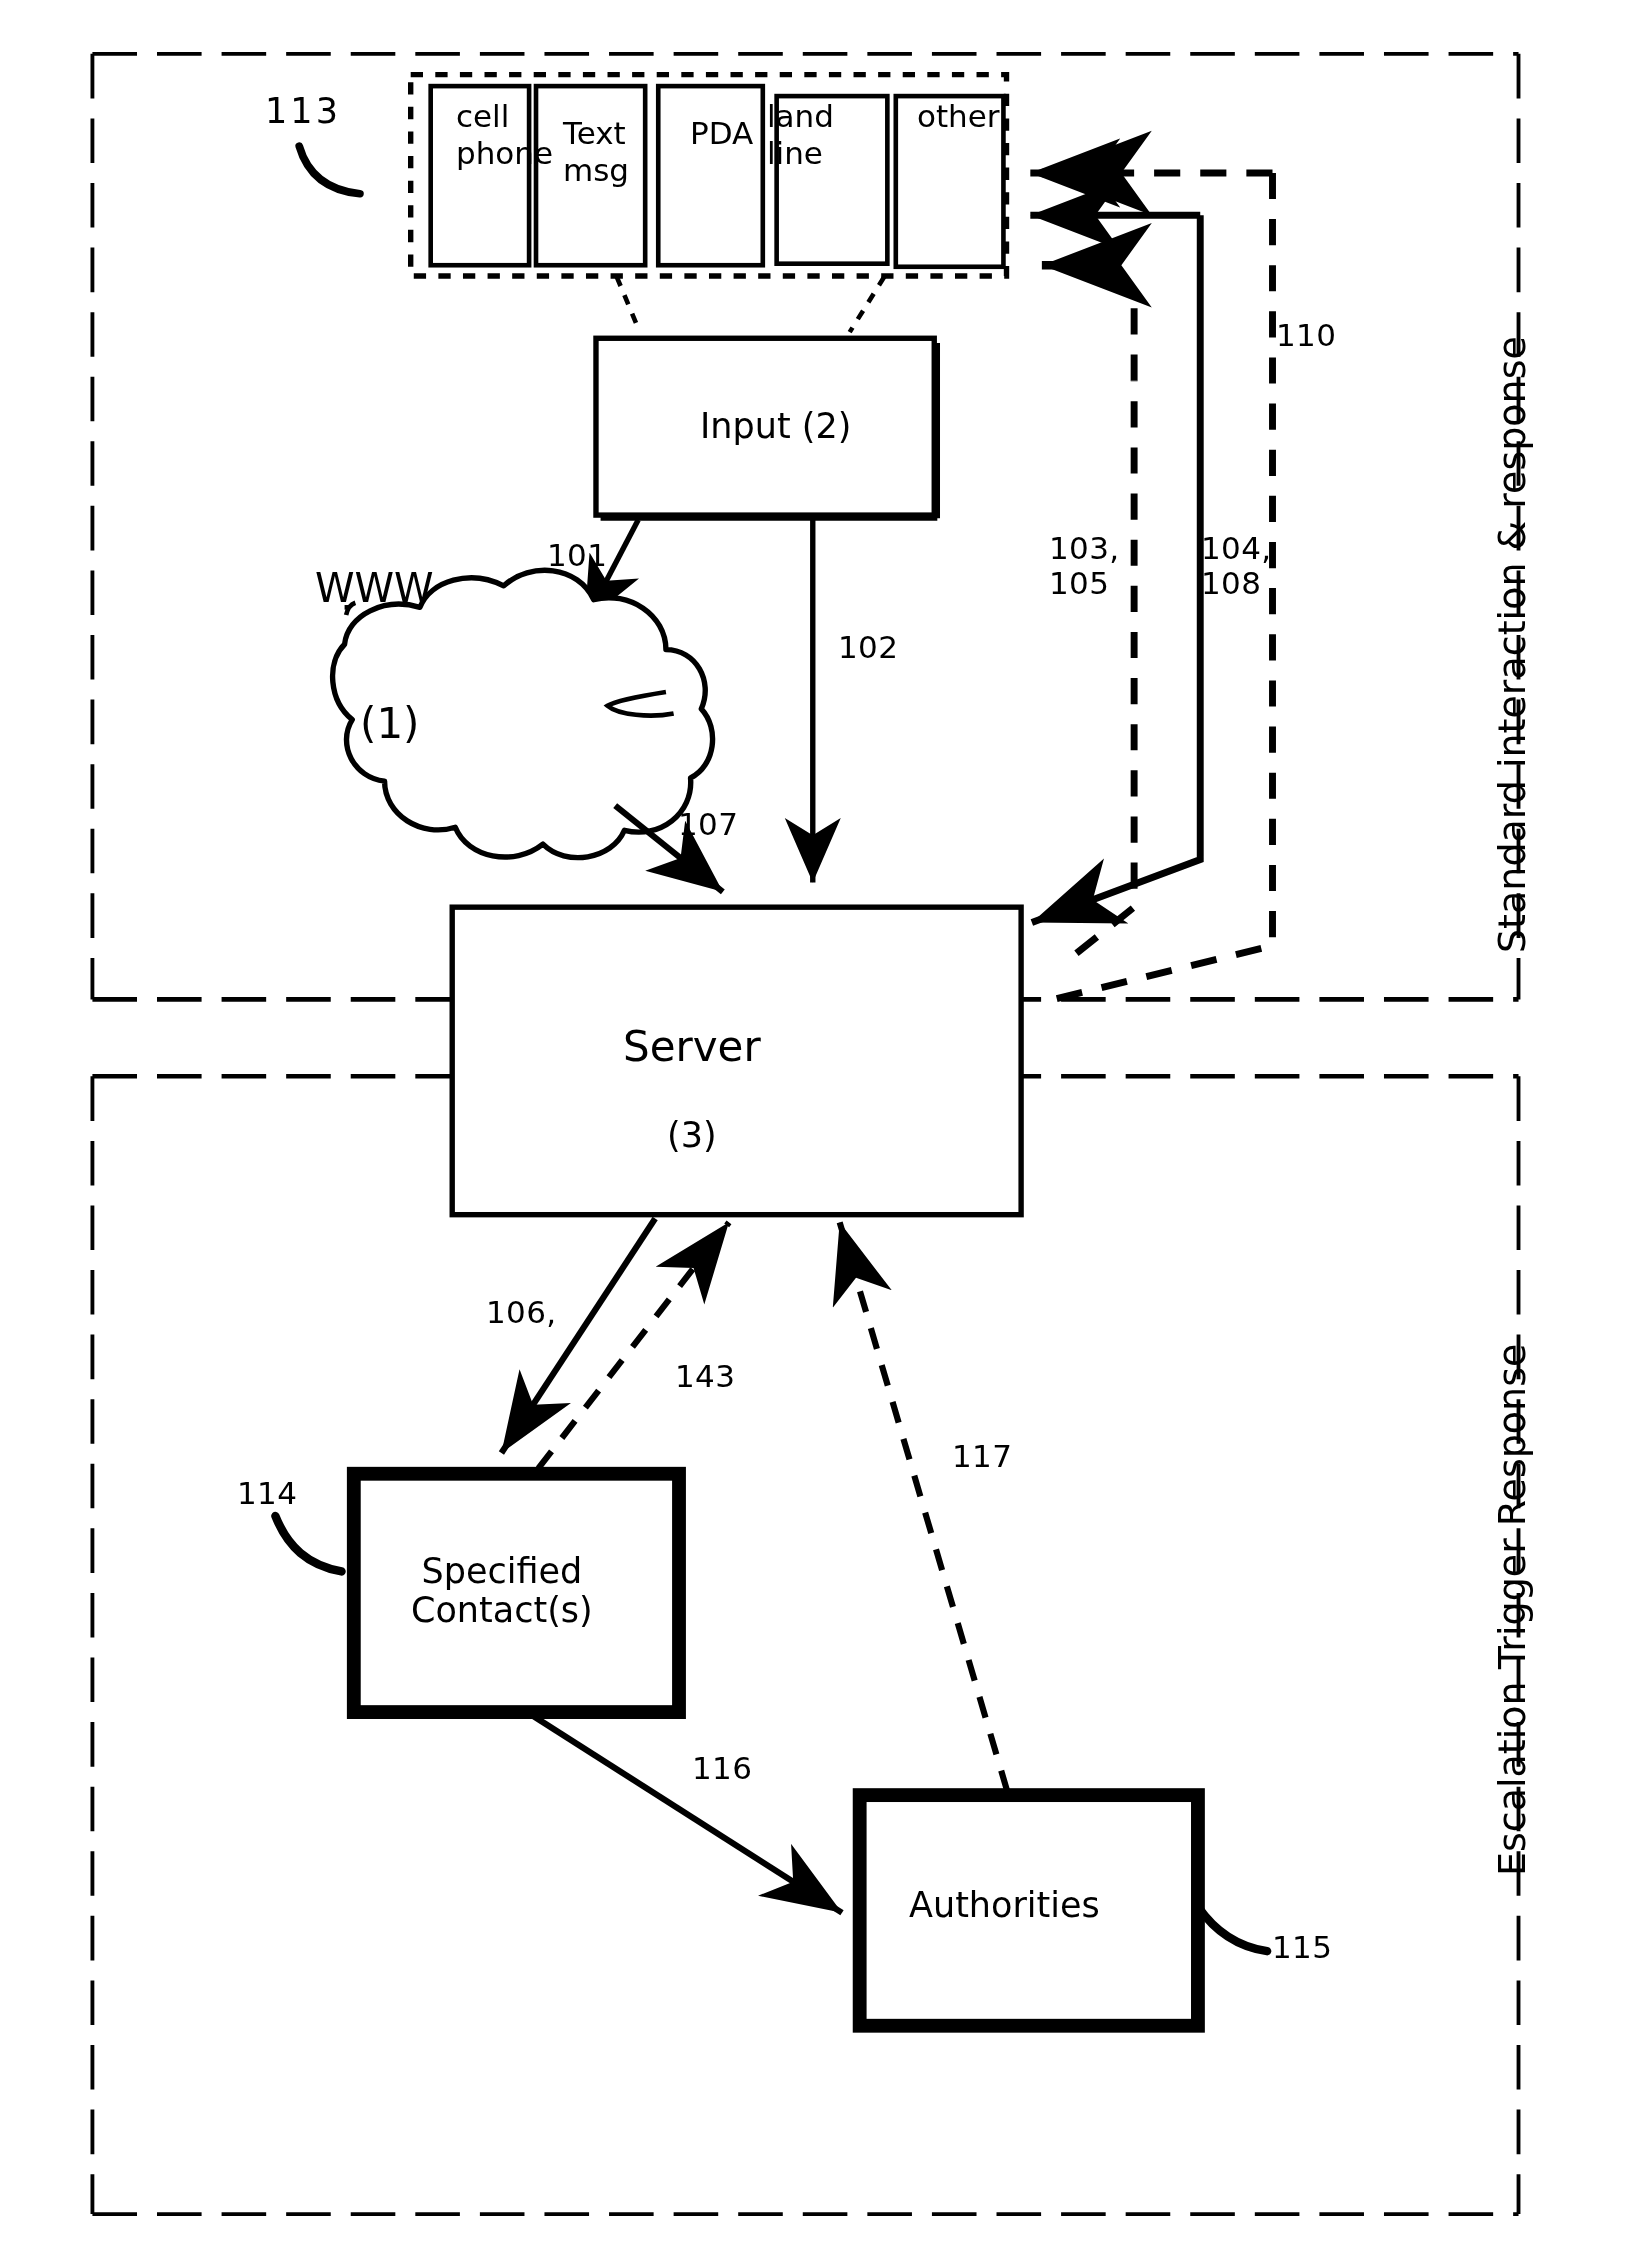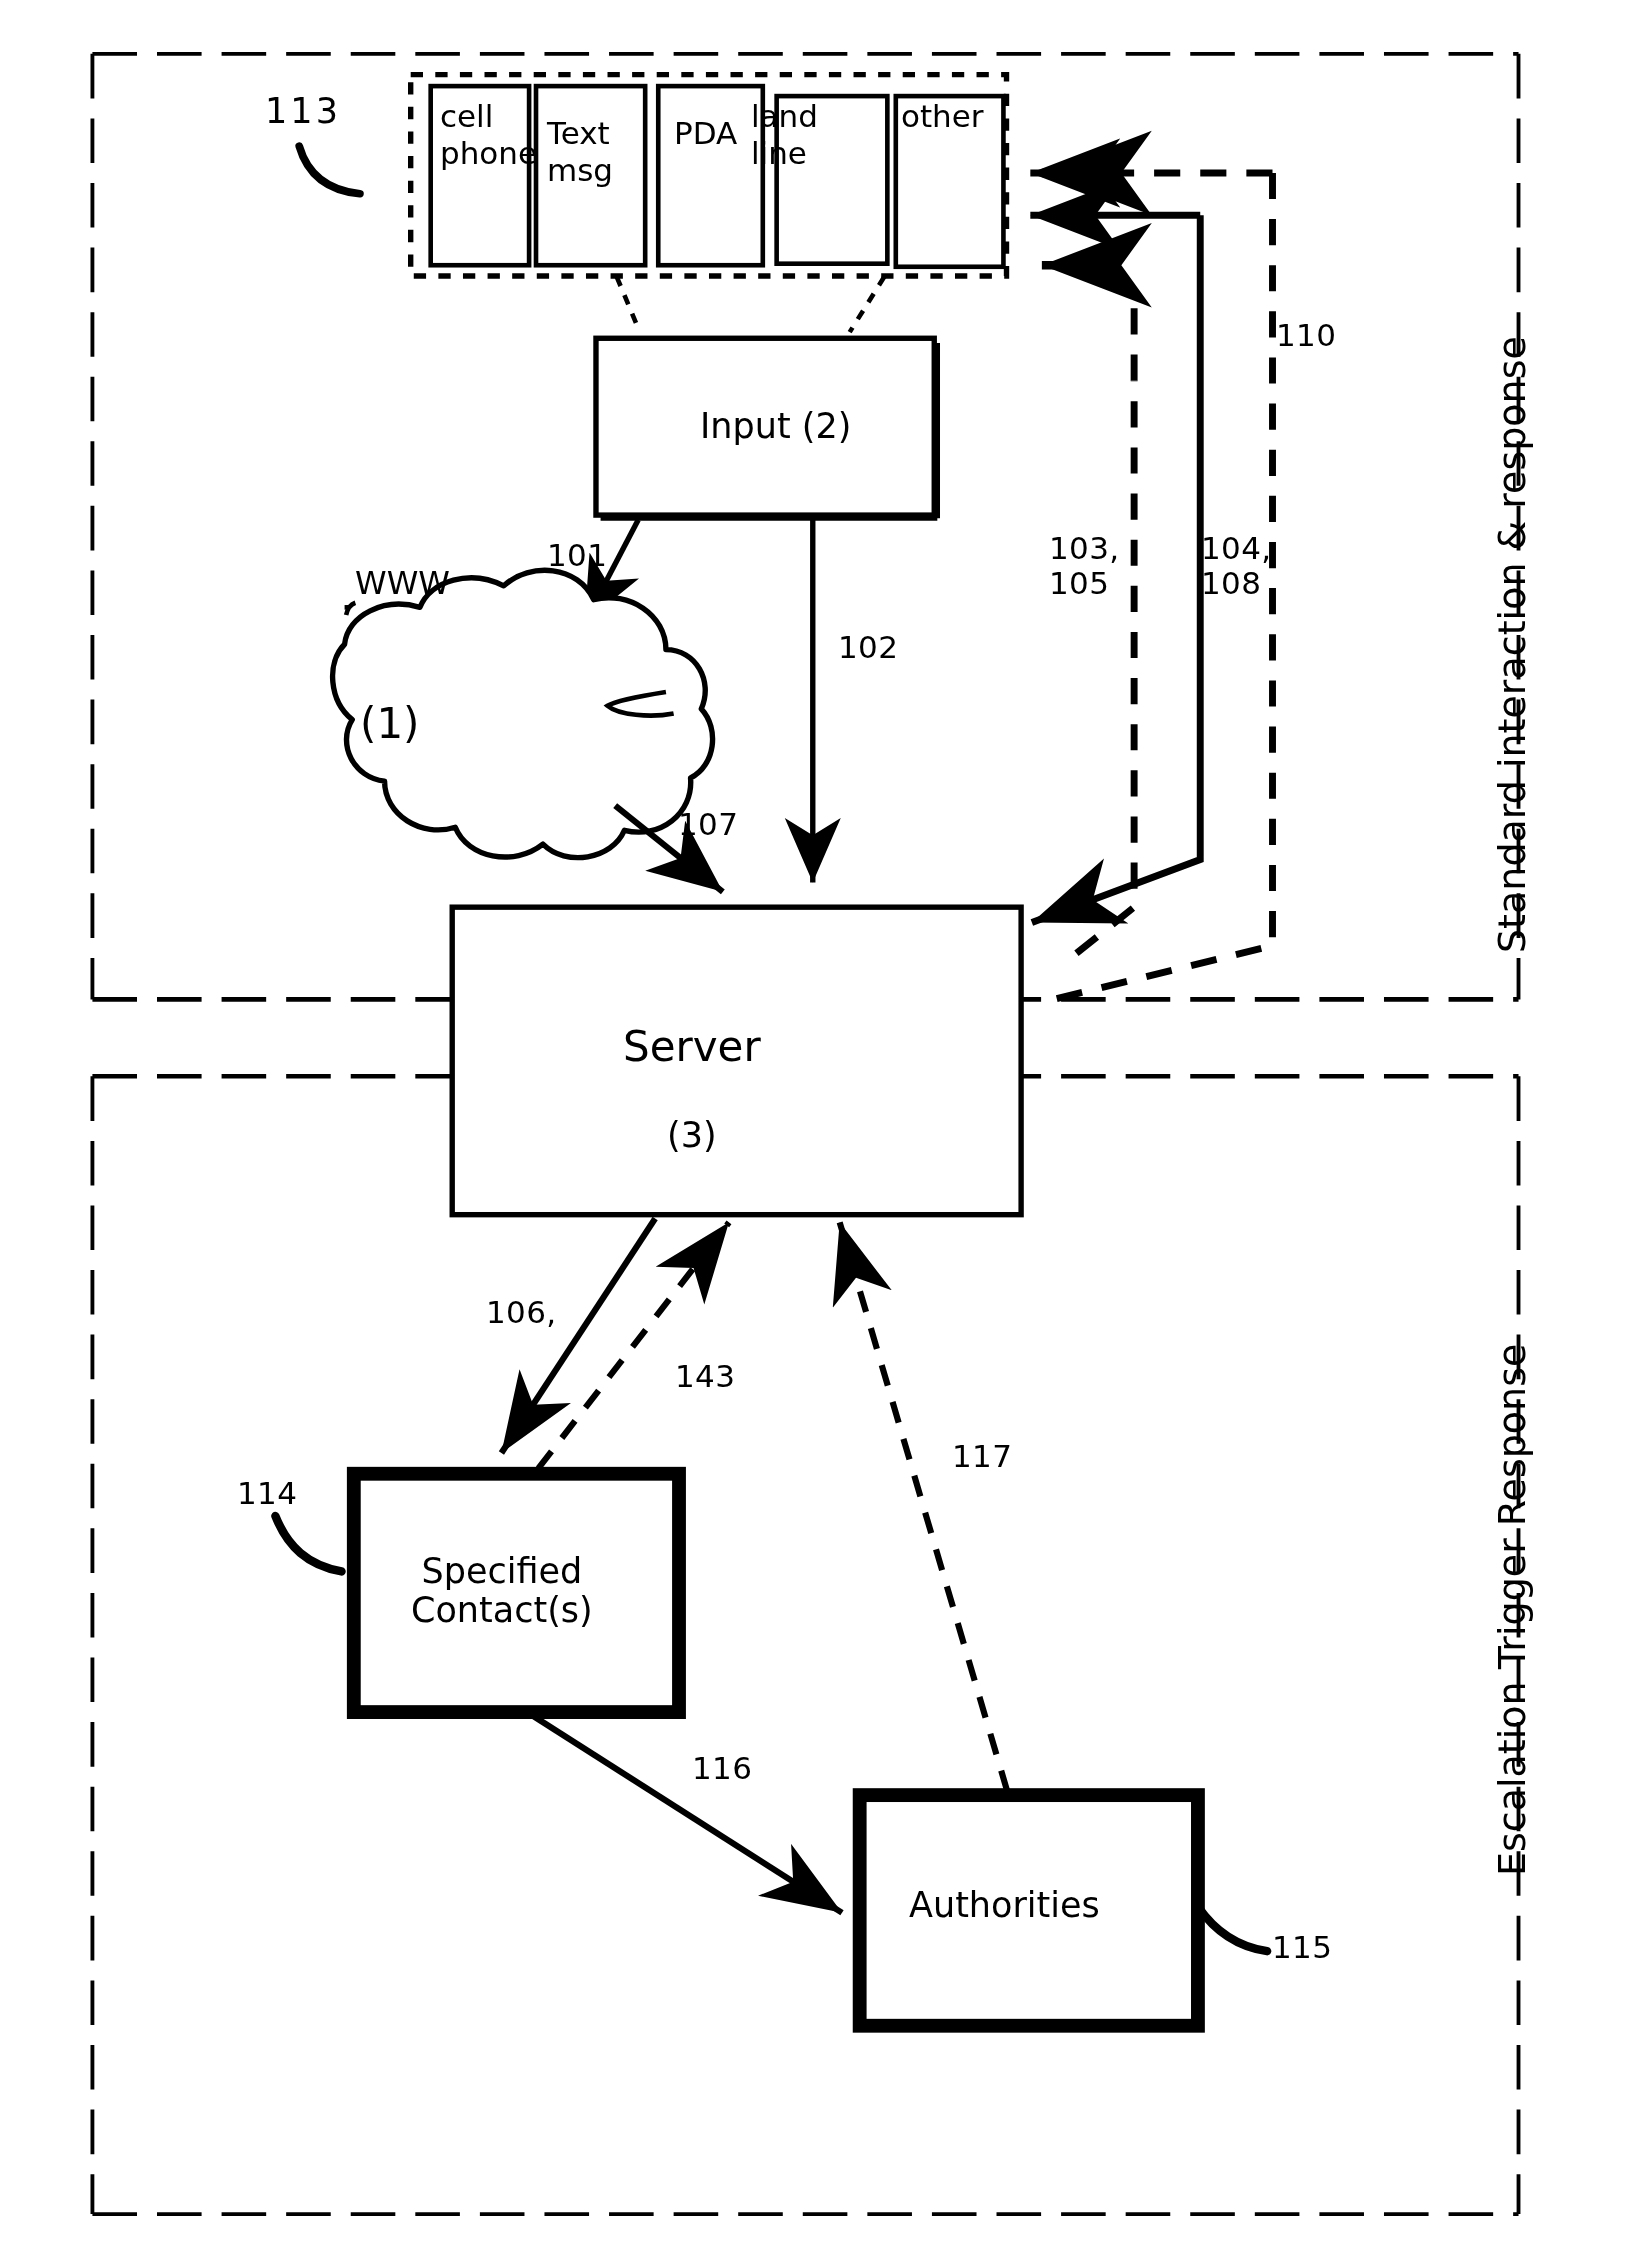--- a/index.html
+++ b/index.html
@@ -10,25 +10,25 @@
     position:relative;
     overflow:hidden;
   }
   #root{position:absolute;left:0;top:0;width:1634px;height:1725px;}
   svg#canvas{position:absolute;left:0;top:0;width:1634px;height:2261px;}
 
   
   .lbl{position:absolute;white-space:pre;line-height:1.12;}
   .ref{font-size:31px;letter-spacing:0.4px;}
   .ref-big{font-size:35px;letter-spacing:3.1px;}
-  .devtxt{font-size:31px;line-height:1.18;}
+  .devtxt{font-size:31px;line-height:1.18;margin-left:16px;}
   .boxtxt{font-size:35px;}
   .bigboxtxt{font-size:42px;}
   .cloudtxt{font-size:42px;}
-  .wwwtxt{font-size:32px;margin-left:40px;}
+  .wwwtxt{font-size:40px;}
   .side{
     position:absolute;
     font-size:38px;
     transform-origin:0 0;
     white-space:nowrap;
   }
 </style>
 </head>
 <body>
 

